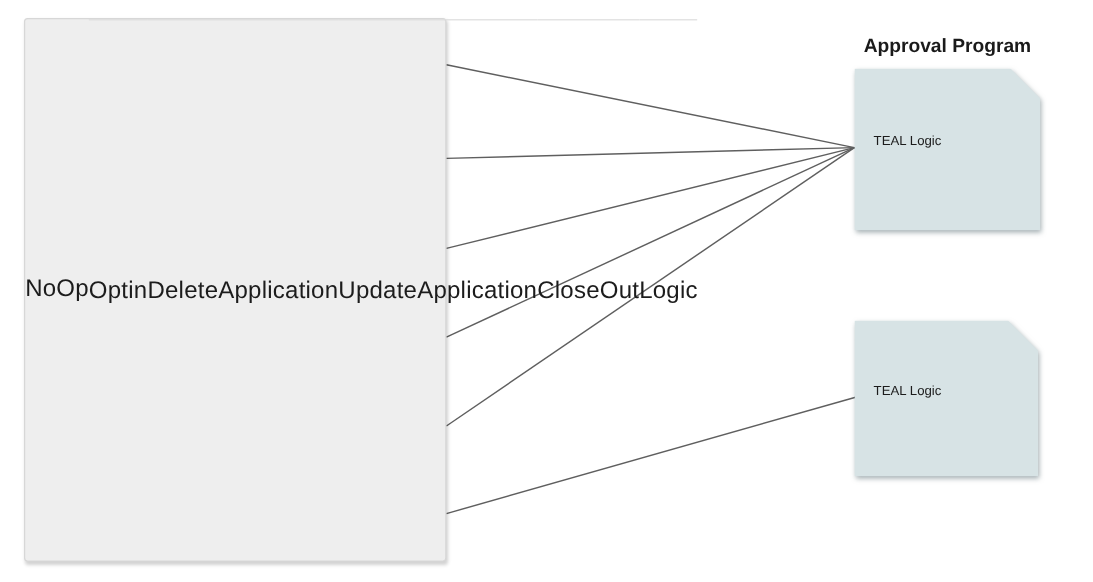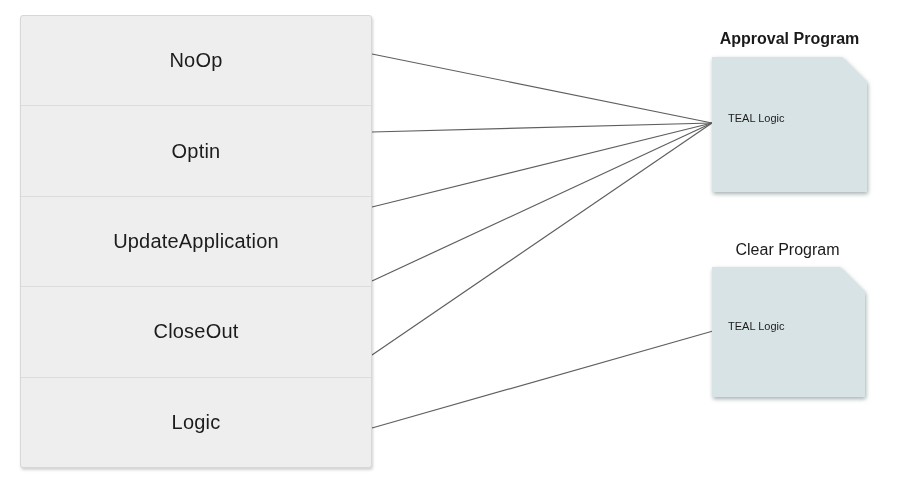--- a/index.html
+++ b/index.html
@@ -29,21 +29,21 @@
   
   .op-list {
     position: absolute;
     left: 20px; top: 15px;
     width: 352px; height: 453px;
     background: #eeeeee;
     border: 1px solid #d7d7d7;
     border-radius: 3px;
     box-shadow: 1px 2px 3px rgba(0,0,0,0.18);
     display: flex;
-    flex-direction: column;
+    flex-direction: row;
   }
   .op-row {
     flex: 1 1 0;
     display: flex;
     align-items: center;
     justify-content: center;
     font-size: 20px;
     color: #1c1c1c;
     letter-spacing: 0.2px;
   }
@@ -97,37 +97,39 @@
   </svg>
 
   <div class="op-list">
     <div class="op-row">
       <span>NoOp</span>
     </div>
     <div class="op-row">
       <span>Optin</span>
     </div>
     <div class="op-row">
+      <span>DeleteApplication</span>
+    </div>
+    <div class="op-row">
       <span>UpdateApplication</span>
     </div>
     <div class="op-row">
       <span>CloseOut</span>
     </div>
     <div class="op-row">
       <span>Logic</span>
     </div>
   </div>
 
   <div class="program-title title-approval">Approval Program</div>
   <div class="doc-wrap wrap-approval">
     <div class="doc doc-approval">
       <span>TEAL Logic</span>
     </div>
   </div>
 
-  <div class="program-title title-clear">Clear Program</div>
   <div class="doc-wrap wrap-clear">
     <div class="doc doc-clear">
       <span>TEAL Logic</span>
     </div>
   </div>
 
 </div>
 
 </body></html>

